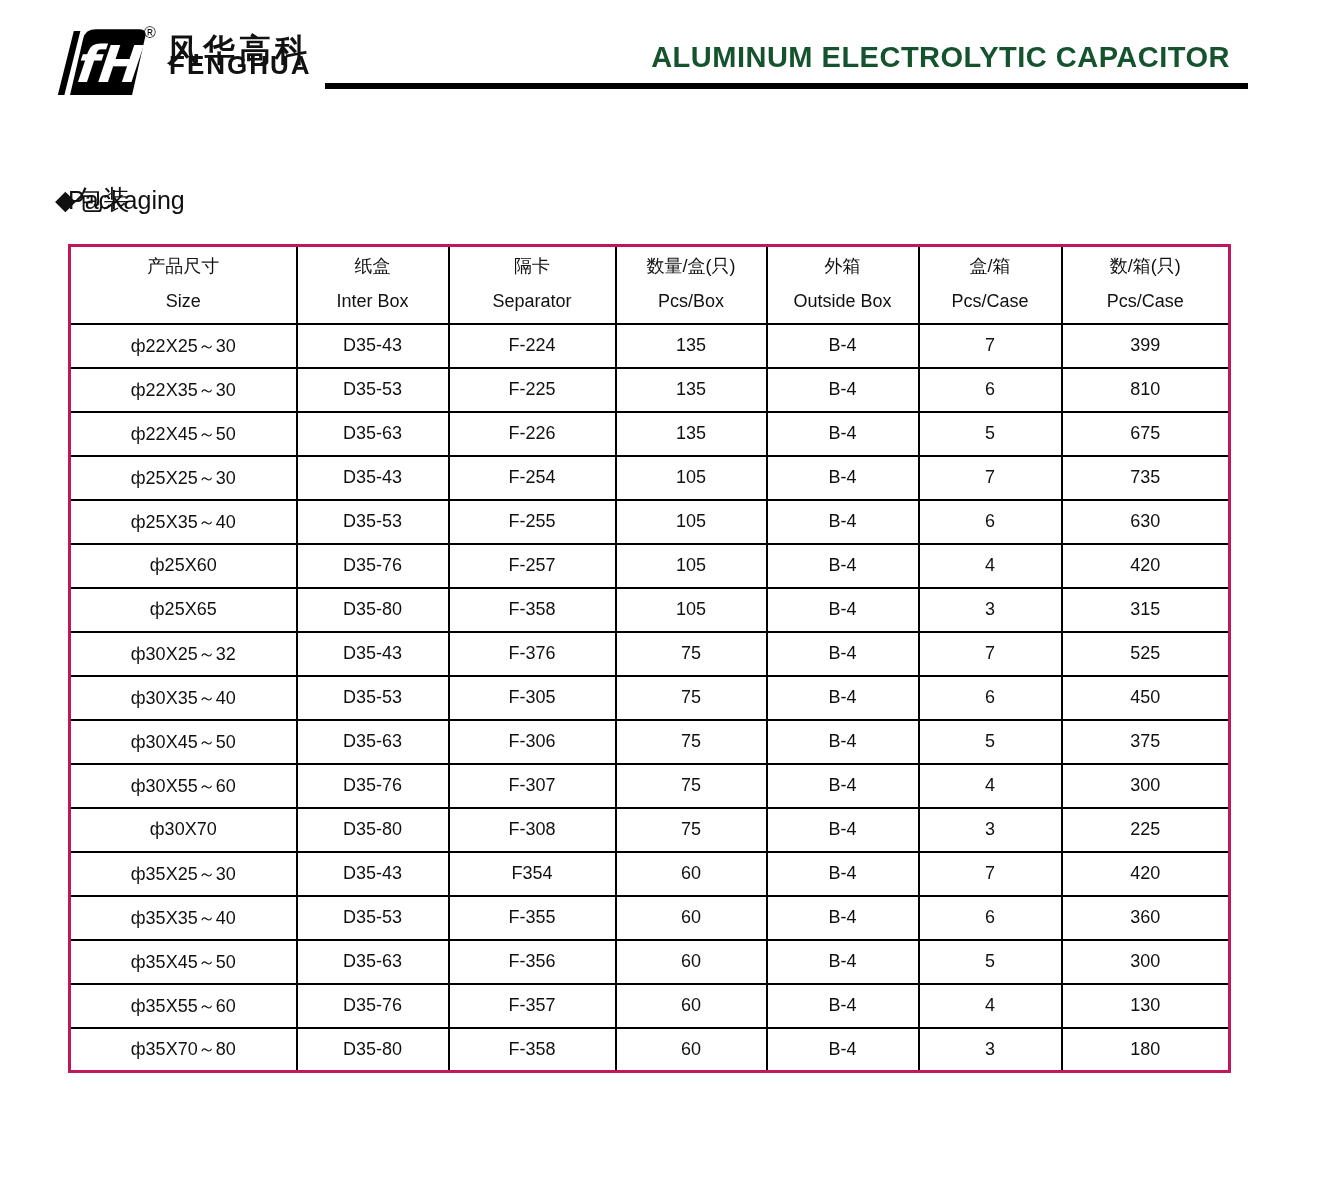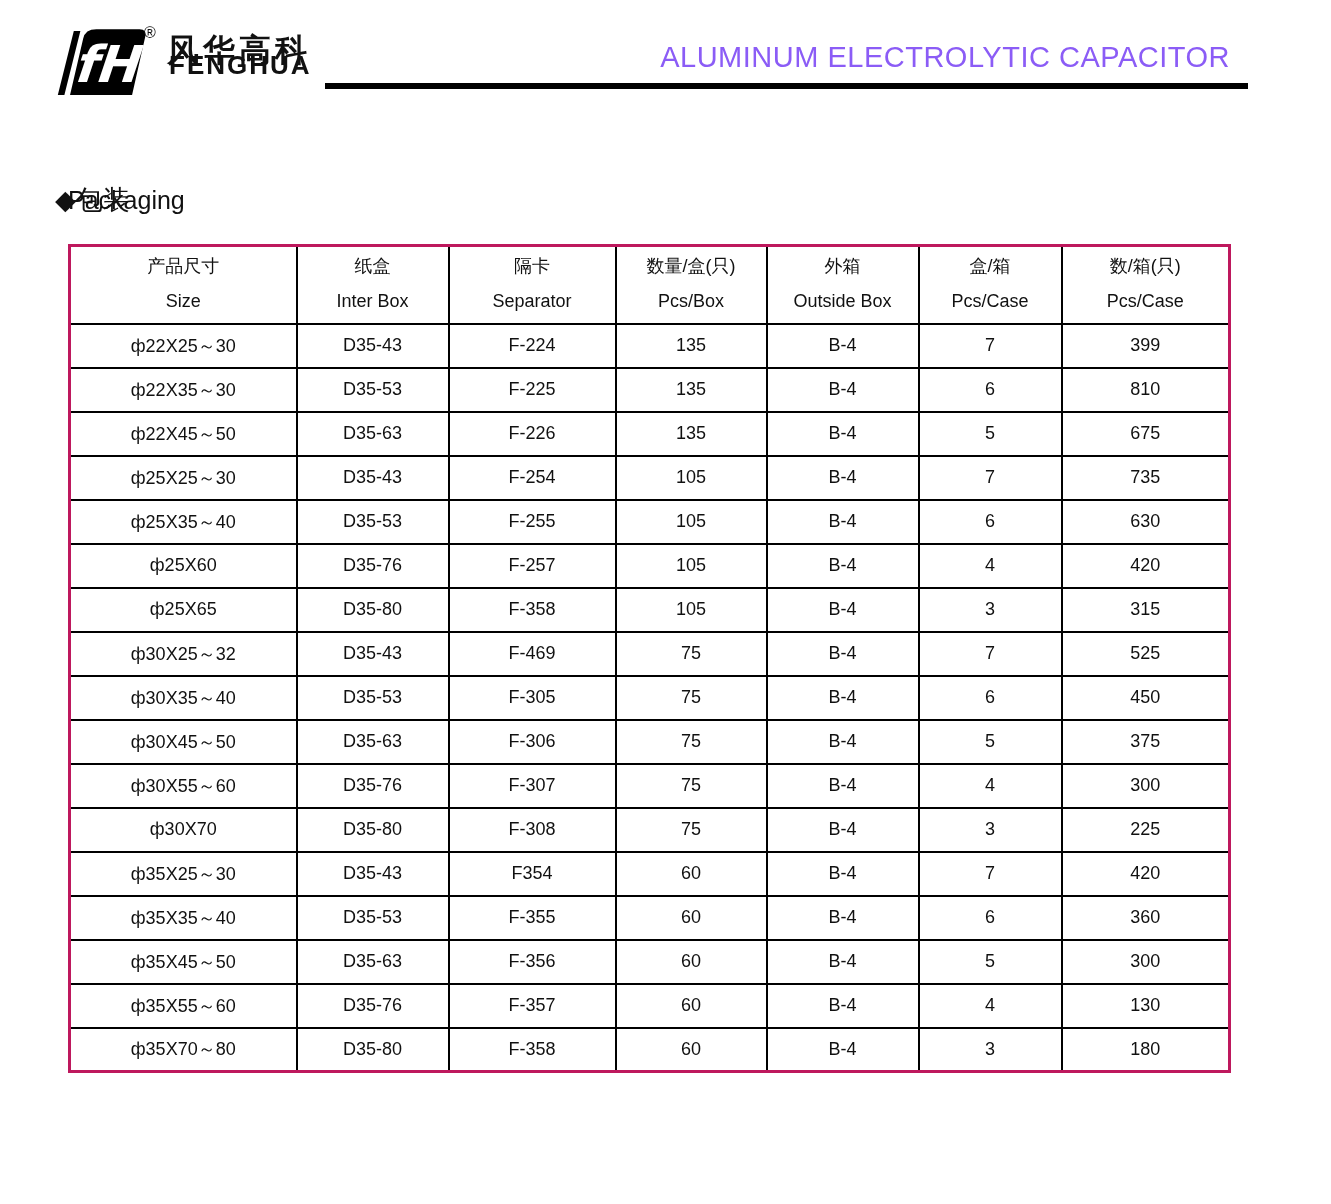--- a/index.html
+++ b/index.html
@@ -43,24 +43,24 @@
     font-weight: bold;
     letter-spacing: 2px;
     line-height: 1;
     white-space: nowrap;
   }
   .page-title {
     position: absolute;
     top: 41px;
     right: 101px;
     font-size: 29px;
-    font-weight: normal;
+    font-weight: bold;
     letter-spacing: 0.5px;
     white-space: nowrap;
-    color: #8b5cf6;
+    color: #14532d;
   }
   .header-rule {
     position: absolute;
     left: 325px; top: 83px;
     width: 923px; height: 6px;
     background: #000;
   }
 
   
   .section-title-cn {
@@ -228,21 +228,21 @@
           <td>D35-80</td>
           <td>F-358</td>
           <td>105</td>
           <td>B-4</td>
           <td>3</td>
           <td>315</td>
         </tr>
         <tr>
           <td>ф30X25～32</td>
           <td>D35-43</td>
-          <td>F-469</td>
+          <td>F-376</td>
           <td>75</td>
           <td>B-4</td>
           <td>7</td>
           <td>525</td>
         </tr>
         <tr>
           <td>ф30X35～40</td>
           <td>D35-53</td>
           <td>F-305</td>
           <td>75</td>

